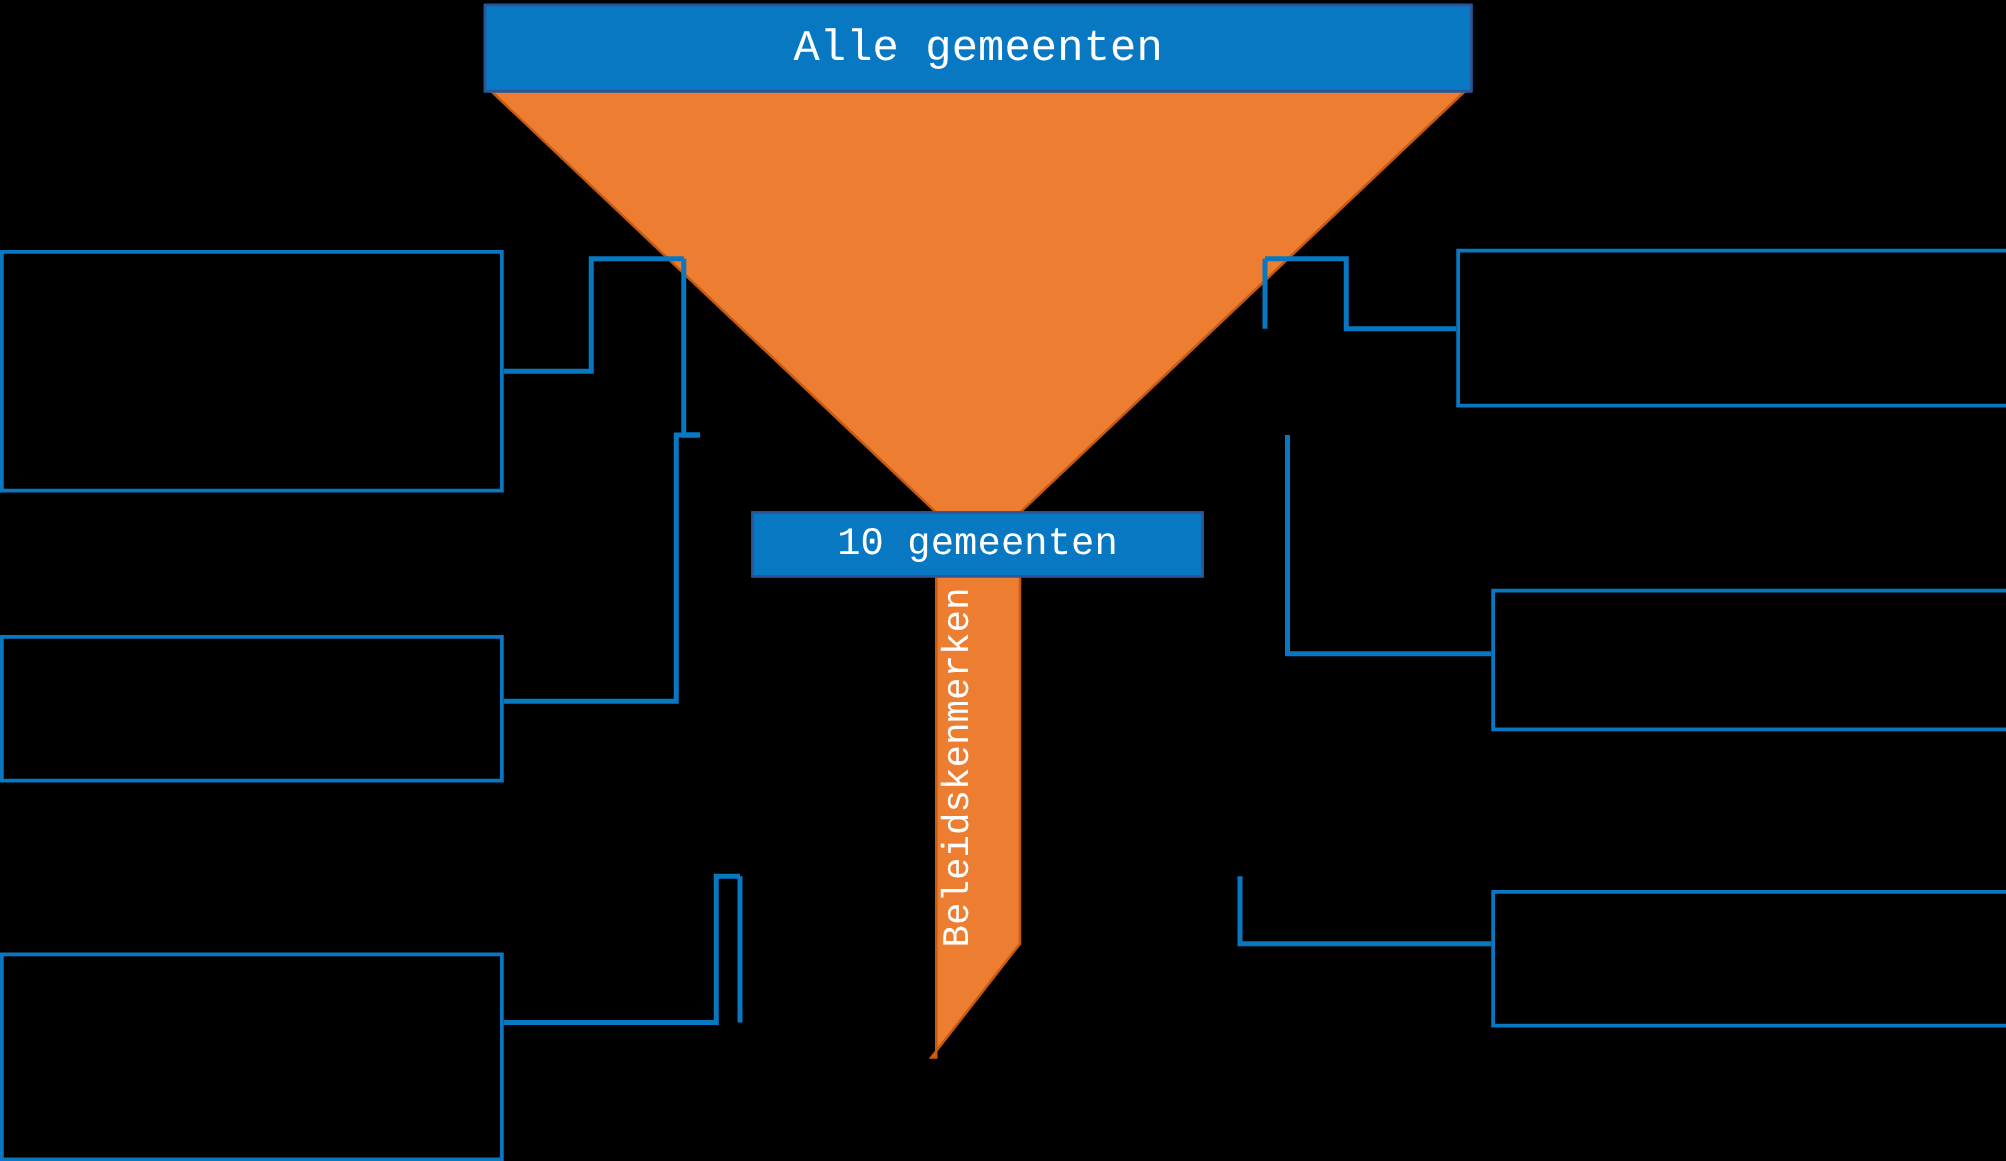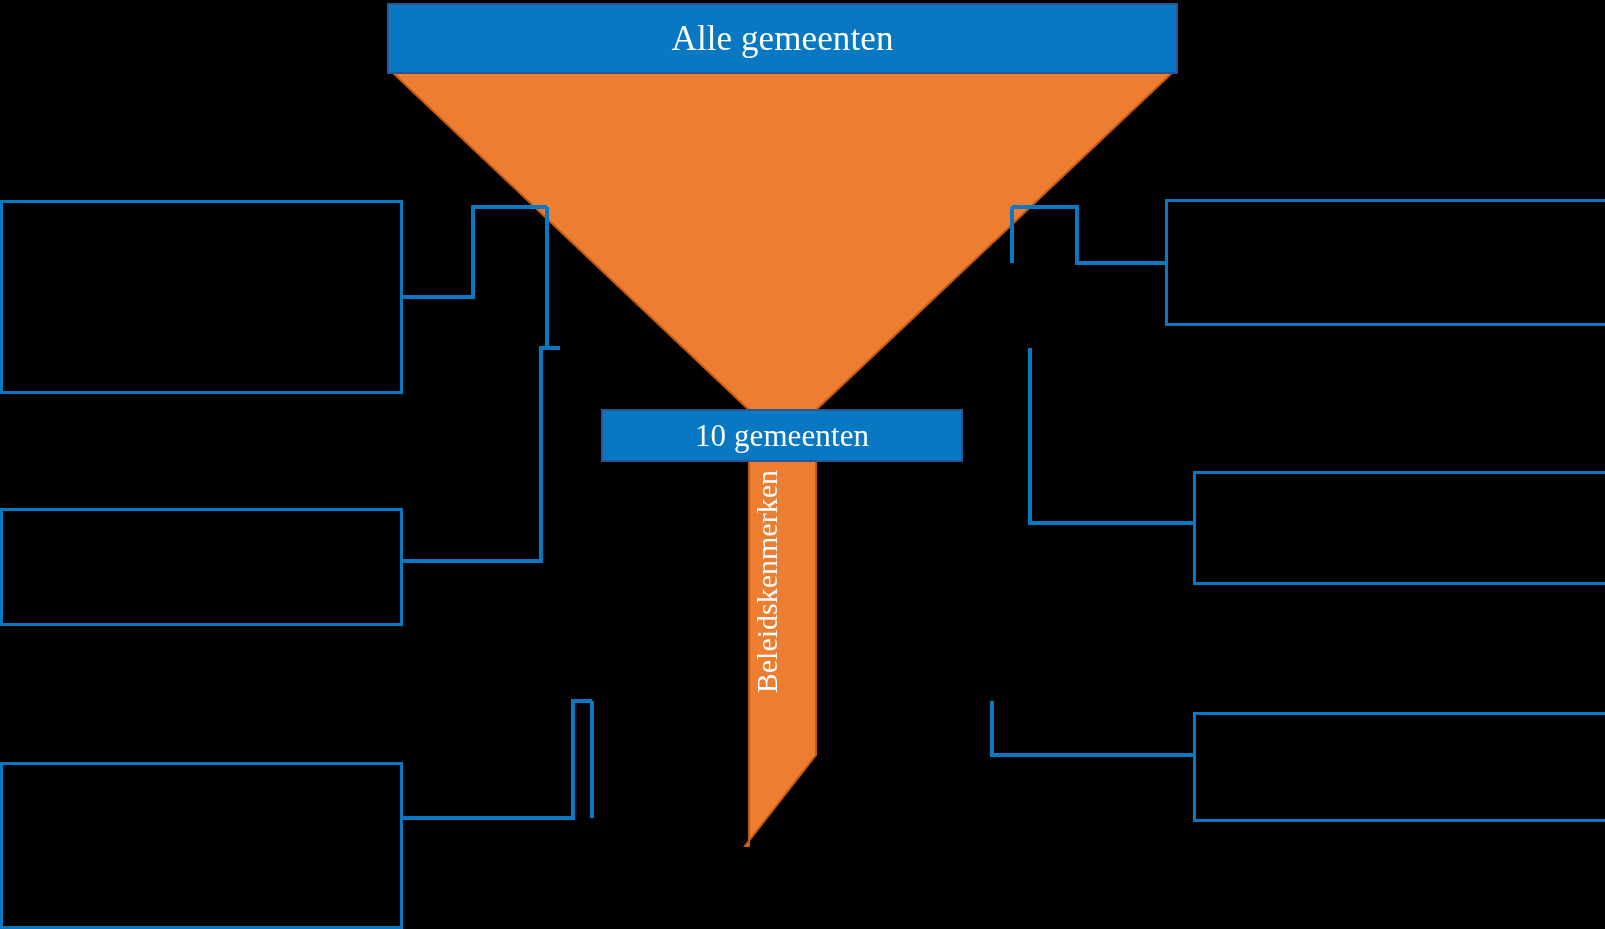--- a/index.html
+++ b/index.html
@@ -7,21 +7,21 @@
     margin: 0;
     padding: 0;
     background: #000000;
   }
   #stage {
     position: relative;
     width: 1605px;
     height: 929px;
     background: #000000;
     overflow: hidden;
-    font-family: Liberation Serif, serif;
+    font-family: Liberation Mono, monospace;
   }
   #stage svg.layer {
     position: absolute;
     left: 0;
     top: 0;
     width: 1605px;
     height: 929px;
   }
   .banner {
     position: absolute;

